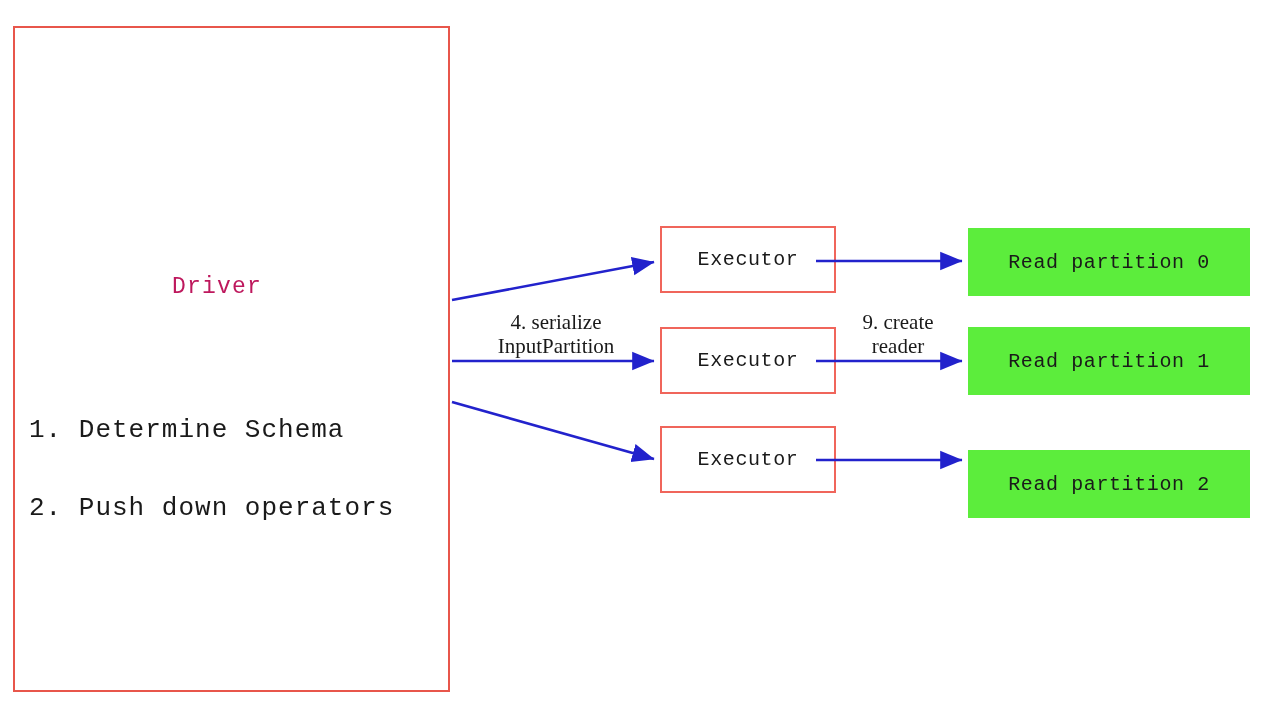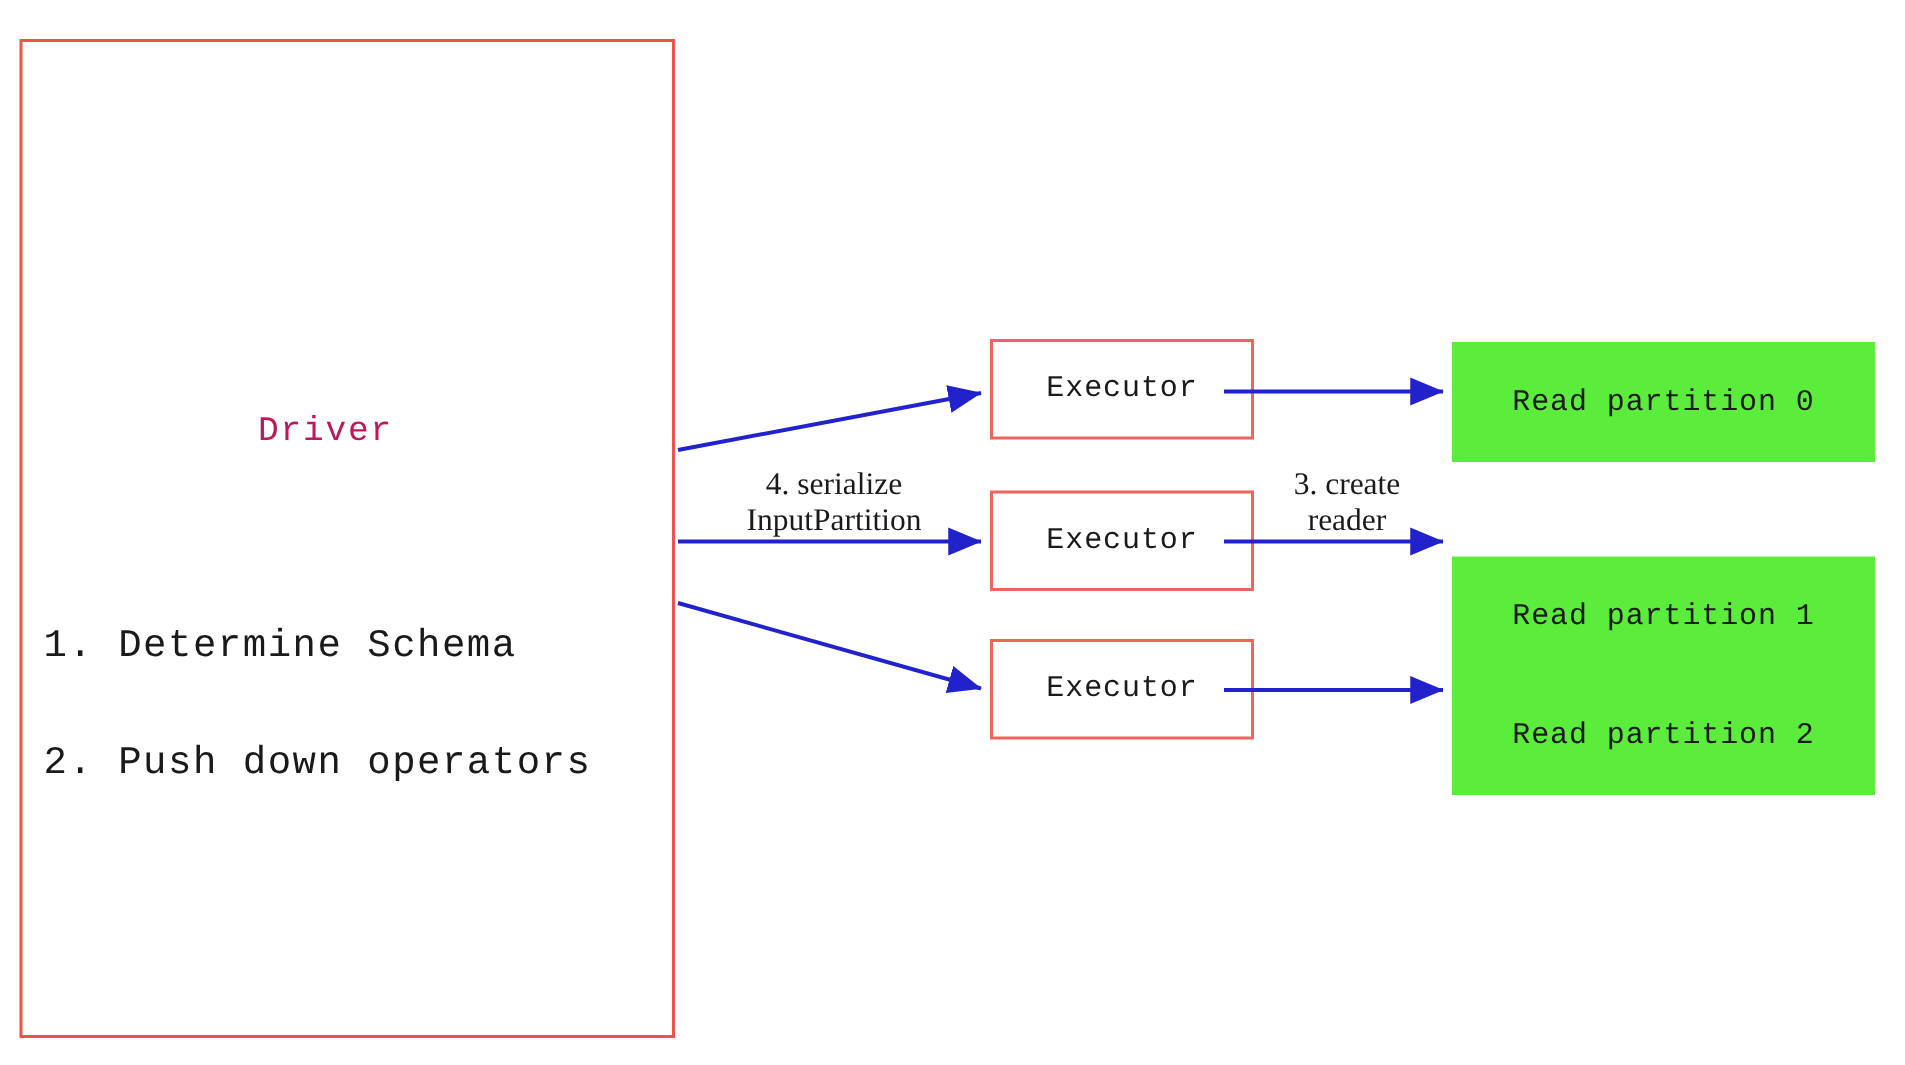--- a/index.html
+++ b/index.html
@@ -74,36 +74,36 @@
   }
   .exec-row0 { top: 226px; }
   .exec-row1 { top: 327px; }
   .exec-row2 { top: 426px; }
 
   
   .part-box {
     position: absolute;
     left: 968px;
     width: 282px;
-    height: 80px;
+    height: 68px;
     background: #5ced3c;
     box-sizing: border-box;
     display: flex;
     align-items: center;
     justify-content: center;
   }
   .part-label {
     font-family: "Liberation Mono", "DejaVu Sans Mono", monospace;
     font-size: 20px;
     letter-spacing: 0.6px;
     color: #1a1a1a;
     white-space: pre;
   }
   .part-row0 { top: 228px; }
-  .part-row1 { top: 327px; margin-top: 44px; }
+  .part-row1 { top: 327px; }
   .part-row2 { top: 450px; }
 
   
   .edge-label {
     position: absolute;
     font-family: "Liberation Serif", "DejaVu Serif", serif;
     font-size: 21px;
     line-height: 24px;
     color: #1a1a1a;
     text-align: center;
@@ -178,17 +178,17 @@
     <line x1="816" y1="261" x2="962" y2="261" stroke="#2222cc" stroke-width="2.6" marker-end="url(#ah)"></line>
     <line x1="816" y1="361" x2="962" y2="361" stroke="#2222cc" stroke-width="2.6" marker-end="url(#ah)"></line>
     <line x1="816" y1="460" x2="962" y2="460" stroke="#2222cc" stroke-width="2.6" marker-end="url(#ah)"></line>
   </svg>
 
   <div class="edge-label edge-label-serialize">
     <div>4. serialize</div>
     <div>InputPartition</div>
   </div>
   <div class="edge-label edge-label-reader">
-    <div>3. create</div>
+    <div>9. create</div>
     <div>reader</div>
   </div>
 
 </div>
 
 </body></html>

